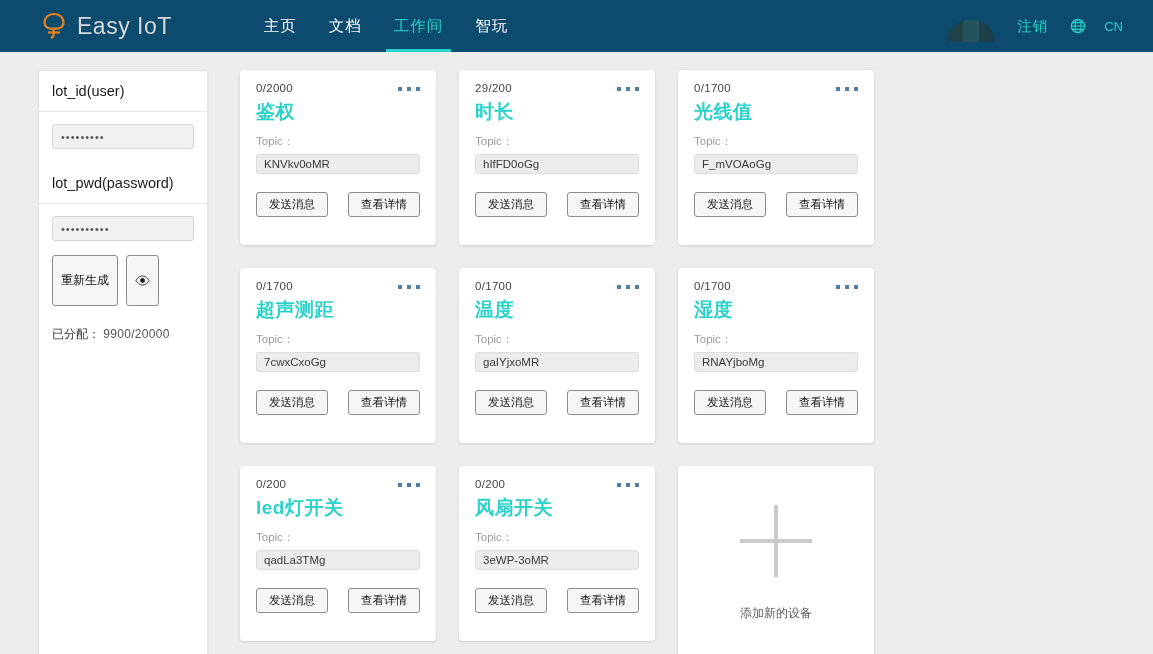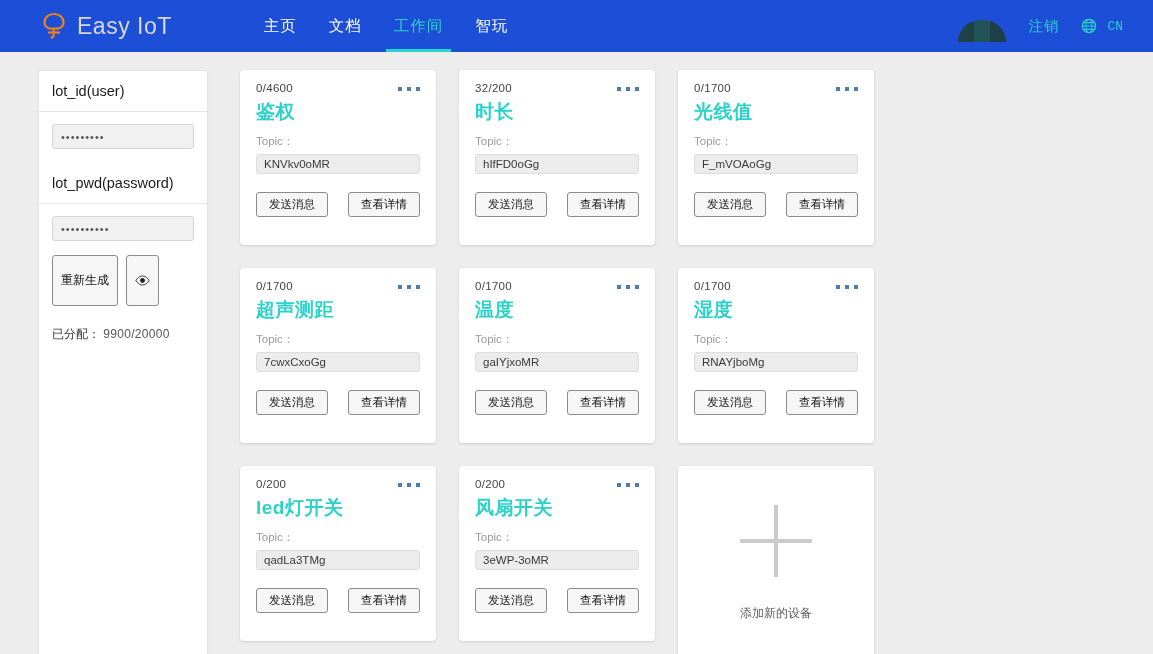--- a/index.html
+++ b/index.html
@@ -7,21 +7,21 @@
     margin: 0; padding: 0;
     width: 1153px; height: 654px;
     background: #ededed;
     font-family: "Liberation Sans", "DejaVu Sans", sans-serif;
     overflow: hidden;
   }
 
   
   .navbar {
     height: 52px;
-    background: #1d4ed8;
+    background: #0c4a6e;
     display: flex;
     align-items: center;
     position: relative;
   }
   .brand {
     display: flex;
     align-items: center;
     margin-left: 40px;
     gap: 9px;
   }
@@ -71,25 +71,24 @@
   }
   .logout {
     color: #2ad2c9;
     font-size: 14.5px;
     cursor: pointer;
     letter-spacing: 1px;
   }
   .lang {
     display: flex;
     align-items: center;
-    gap: 10px;
+    gap: 18px;
     color: #2ad2c9;
     font-size: 13px;
     cursor: pointer;
-    font-family: Liberation Mono, monospace;
   }
   .globe { width: 16px; height: 16px; display: block; }
 
   
   .page { display: flex; padding: 18px 0 0 0; }
 
   
   .sidebar {
     width: 170px;
     margin-left: 38px;
@@ -307,32 +306,32 @@
       </div>
       <div class="sb-alloc">
         <span>已分配：</span>
         <span class="num">9900/20000</span>
       </div>
     </div>
   </div>
 
   <div class="grid">
       <div class="card"><div class="card-top">
-          <span class="card-count">0/4600</span>
+          <span class="card-count">0/2000</span>
           <span class="dots">
             <i></i>
             <i></i>
             <i></i>
           </span>
         </div><div class="card-title">鉴权</div><div class="topic-label">Topic：</div><input class="topic-value" type="text" readonly="" value="KNVkv0oMR" style=""><div class="card-btns">
           <button class="card-btn">发送消息</button>
           <button class="card-btn">查看详情</button>
         </div></div>
       <div class="card"><div class="card-top">
-          <span class="card-count">32/200</span>
+          <span class="card-count">29/200</span>
           <span class="dots">
             <i></i>
             <i></i>
             <i></i>
           </span>
         </div><div class="card-title">时长</div><div class="topic-label">Topic：</div><input class="topic-value" type="text" readonly="" value="hIfFD0oGg" style=""><div class="card-btns">
           <button class="card-btn">发送消息</button>
           <button class="card-btn">查看详情</button>
         </div></div>
       <div class="card"><div class="card-top">

